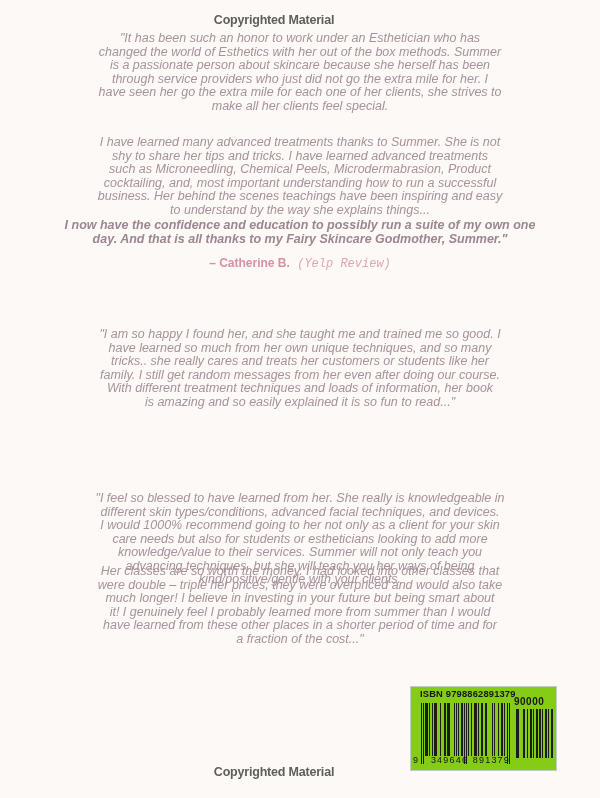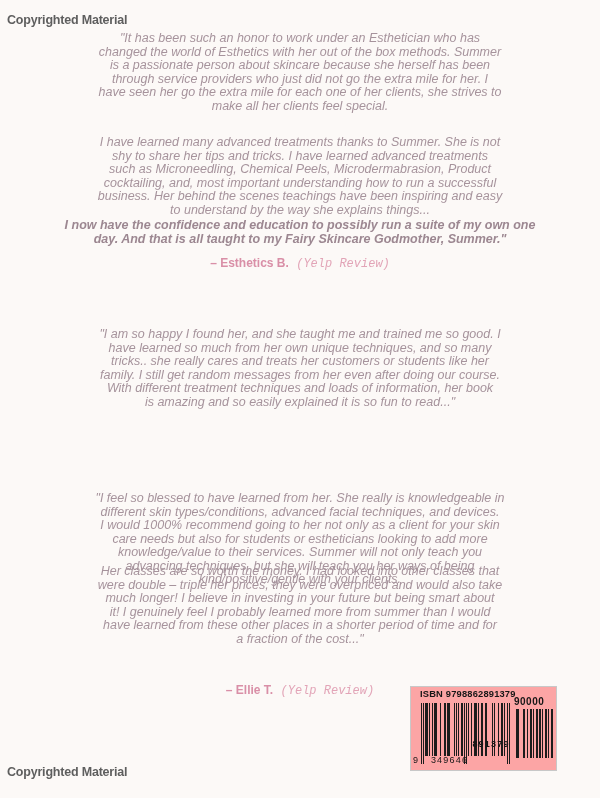--- a/index.html
+++ b/index.html
@@ -13,21 +13,21 @@
     --barcode-border:#c8c8c8;
   }
   html,body{margin:0;padding:0;}
   body{
     width:600px;height:798px;position:relative;overflow:hidden;
     background:var(--bg);
     font-family:"Liberation Sans",sans-serif;
   }
   .page{position:absolute;inset:0;}
   .watermark{
-    position:absolute;left:7px;width:520px;text-align:left;
+    position:absolute;left:14px;width:520px;text-align:center;
     font-weight:bold;font-size:12.5px;letter-spacing:-0.2px;
     color:var(--watermark);
   }
   .wm-top{top:13px;}
   .wm-bottom{top:765px;}
   .para{
     position:absolute;left:0;width:600px;margin:0;
     text-align:center;font-style:italic;
     font-size:12.5px;line-height:13.5px;
     color:var(--body-text);
@@ -35,40 +35,40 @@
   }
   .para.strong{font-weight:600;color:var(--emphasis-text);}
   .attr{
     position:absolute;left:0;width:600px;margin:0;text-align:center;
     font-size:12px;line-height:13px;
   }
   .attr .attr-name{font-weight:600;color:var(--attr-name);}
   .attr .attr-src{font-style:italic;color:var(--attr-src);margin-left:4px;font-family:Liberation Mono, monospace;}
   .barcode-box{
     position:absolute;left:410px;top:686px;width:147px;height:85px;
-    background:#fca5a5;border:1px solid var(--barcode-border);
+    background:#84cc16;border:1px solid var(--barcode-border);
     box-sizing:border-box;
   }
   .isbn-label{
     position:absolute;left:9px;top:2px;
     font-size:9.3px;font-weight:bold;color:#161616;letter-spacing:0.2px;
     white-space:nowrap;
   }
   .addon-label{
     position:absolute;left:103px;top:9px;width:40px;
     font-size:10px;font-weight:bold;color:#161616;letter-spacing:0.5px;
   }
   .bars-svg{position:absolute;left:0;top:0;width:147px;height:85px;}
   .bc-digit{
     position:absolute;font-size:9px;color:#161616;line-height:10px;
     font-family:"Liberation Sans",sans-serif;
   }
   .bc-d-left{left:2px;top:68px;}
   .bc-d-g1{left:17px;top:68px;width:43px;text-align:center;letter-spacing:1.2px;}
-  .bc-d-g2{left:61px;top:52px;width:38px;text-align:center;letter-spacing:1.2px;font-weight:bold;}
+  .bc-d-g2{left:61px;top:68px;width:38px;text-align:right;letter-spacing:1.2px;}
 </style>
 </head>
 <body>
 
 <div class="page">
 
   <div class="watermark wm-top">Copyrighted Material</div>
 
   <p class="para" style="top:32px">"It has been such an honor to work under an Esthetician who has
 changed the world of Esthetics with her out of the box methods. Summer
@@ -76,23 +76,23 @@
 through service providers who just did not go the extra mile for her. I
 have seen her go the extra mile for each one of her clients, she strives to
 make all her clients feel special.</p>
   <p class="para" style="top:136px">I have learned many advanced treatments thanks to Summer. She is not
 shy to share her tips and tricks. I have learned advanced treatments
 such as Microneedling, Chemical Peels, Microdermabrasion, Product
 cocktailing, and, most important understanding how to run a successful
 business. Her behind the scenes teachings have been inspiring and easy
 to understand by the way she explains things...</p>
   <p class="para strong" style="top:219px">I now have the confidence and education to possibly run a suite of my own one
-day. And that is all taught to my Fairy Skincare Godmother, Summer."</p>
+day. And that is all thanks to my Fairy Skincare Godmother, Summer."</p>
   <p class="attr" style="top:257px">
-    <span class="attr-name">– Esthetics B.</span>
+    <span class="attr-name">– Catherine B.</span>
     <span class="attr-src">(Yelp Review)</span>
   </p>
 
   <p class="para" style="top:328px">"I am so happy I found her, and she taught me and trained me so good. I
 have learned so much from her own unique techniques, and so many
 tricks.. she really cares and treats her customers or students like her
 family. I still get random messages from her even after doing our course.
 With different treatment techniques and loads of information, her book
 is amazing and so easily explained it is so fun to read..."</p>
 
@@ -102,24 +102,20 @@
 care needs but also for students or estheticians looking to add more
 knowledge/value to their services. Summer will not only teach you
 advancing techniques, but she will teach you her ways of being
 kind/positive/gentle with your clients.</p>
   <p class="para" style="top:565px">Her classes are so worth the money. I had looked into other classes that
 were double – triple her prices, they were overpriced and would also take
 much longer! I believe in investing in your future but being smart about
 it! I genuinely feel I probably learned more from summer than I would
 have learned from these other places in a shorter period of time and for
 a fraction of the cost..."</p>
-  <p class="attr" style="top:684px">
-    <span class="attr-name">– Ellie T.</span>
-    <span class="attr-src">(Yelp Review)</span>
-  </p>
 
   <div class="barcode-box">
     <div class="isbn-label">ISBN 9798862891379</div>
     <div class="addon-label">90000</div>
     <svg class="bars-svg" id="barcode-svg" viewBox="0 0 147 85" shape-rendering="crispEdges" xmlns="http://www.w3.org/2000/svg">
         <rect x="10.00" y="16" width="0.94" height="61" fill="var(--bar-color)"></rect>
         <rect x="11.87" y="16" width="0.94" height="61" fill="var(--bar-color)"></rect>
         <rect x="13.75" y="16" width="2.81" height="53" fill="var(--bar-color)"></rect>
         <rect x="17.50" y="16" width="1.87" height="53" fill="var(--bar-color)"></rect>
         <rect x="21.24" y="16" width="0.94" height="53" fill="var(--bar-color)"></rect>

